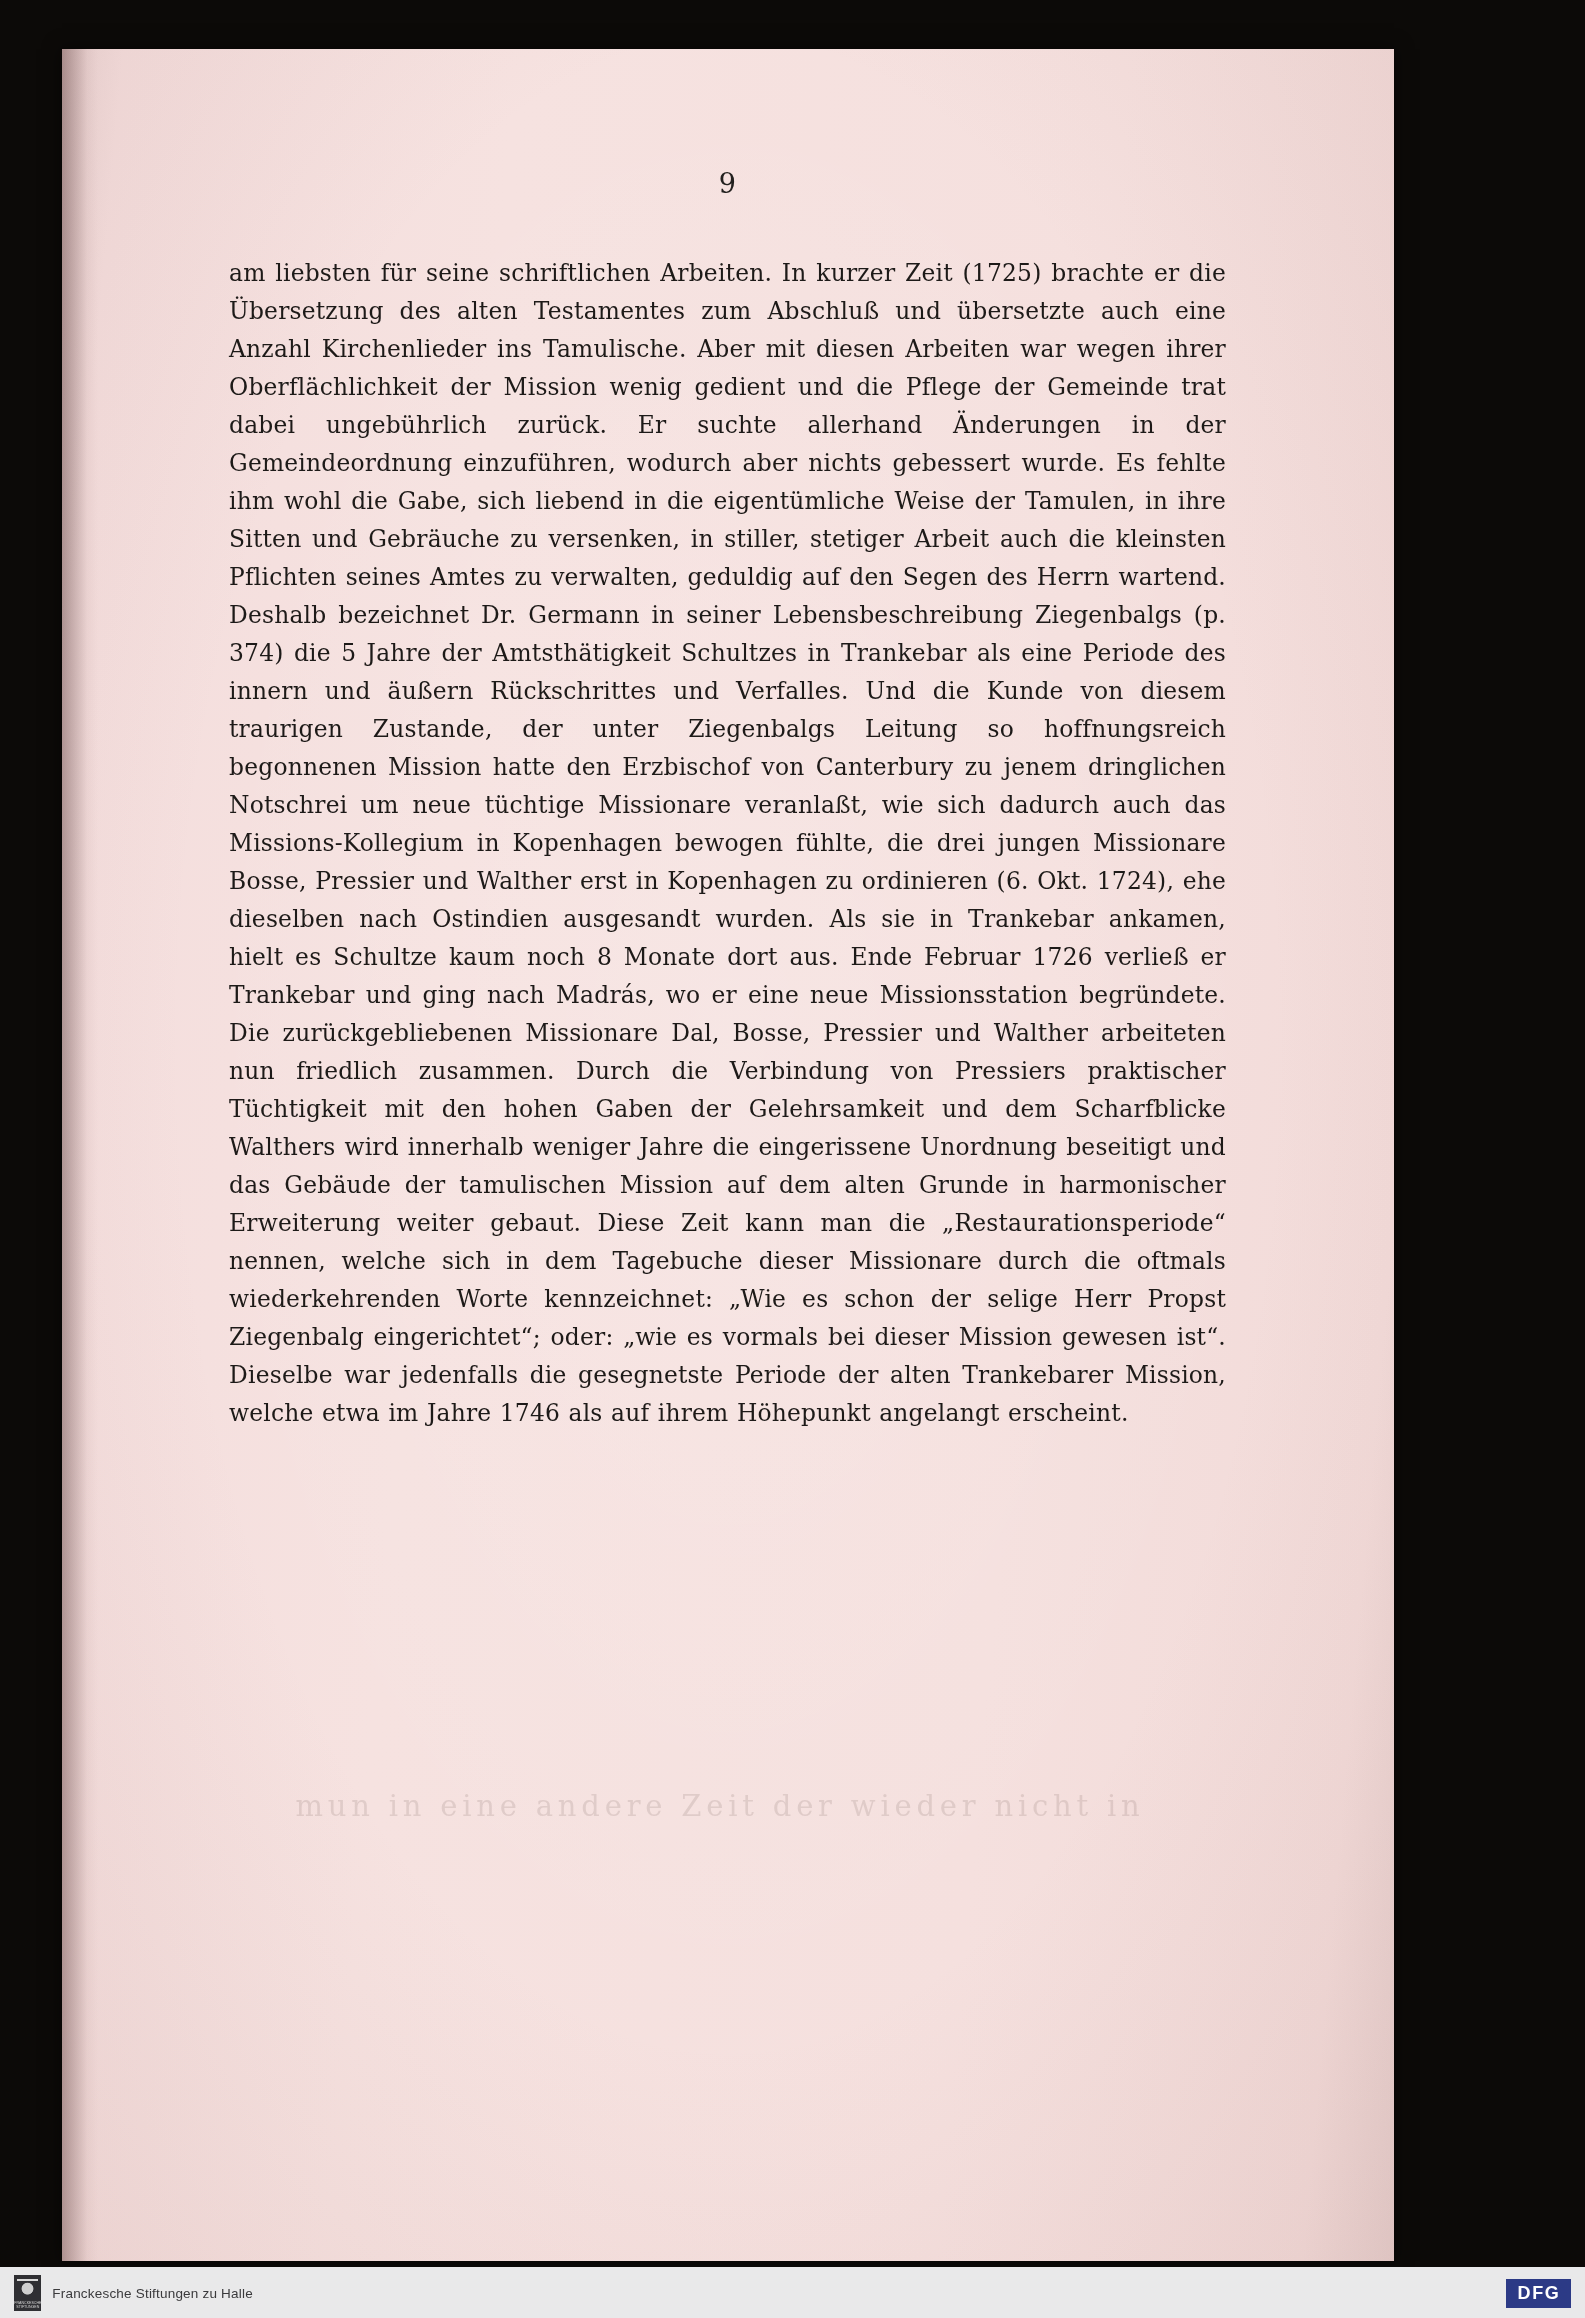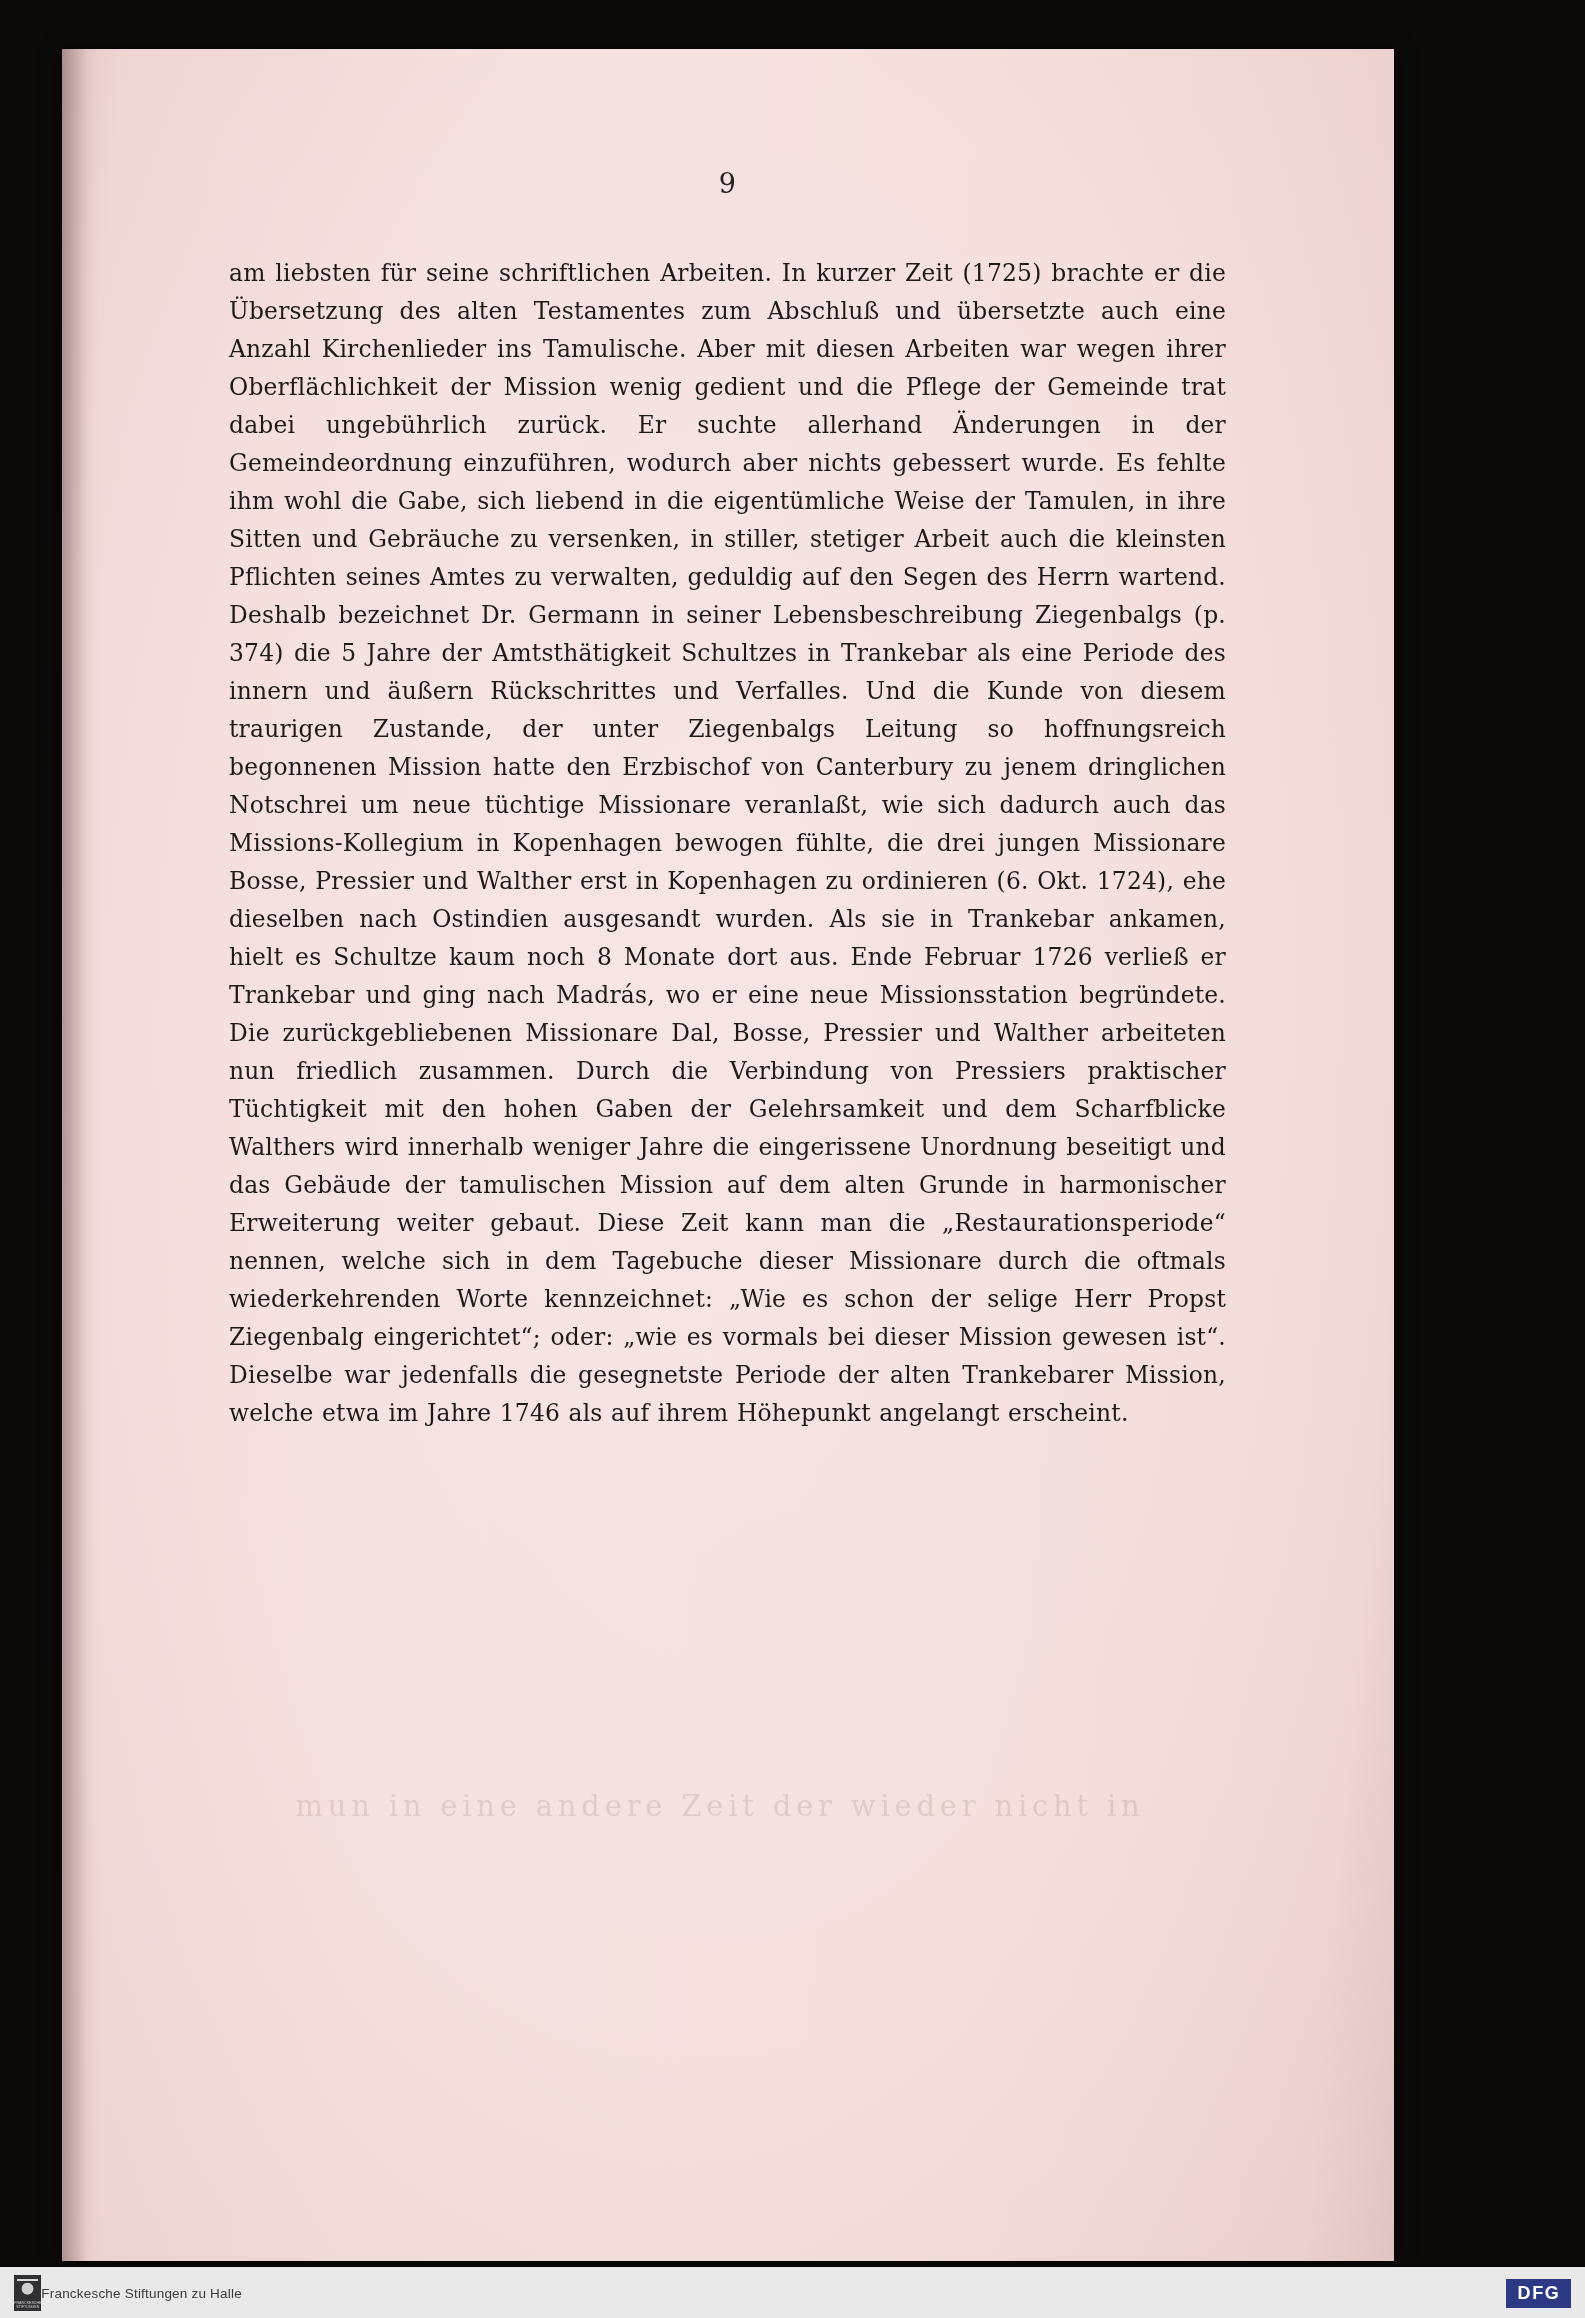--- a/index.html
+++ b/index.html
@@ -114,20 +114,21 @@
     background: #e9e9ea;
     display: flex;
     align-items: center;
     justify-content: space-between;
     padding: 0 14.3px;
     box-sizing: border-box;
   }
   #footer-left {
     display: flex;
     align-items: center;
+    gap: 11px;
   }
   #franckesche-logo {
     width: 27px;
     height: 36px;
     background: #2f2f33;
     position: relative;
     flex: none;
   }
   #franckesche-logo::after {
     content: "";

